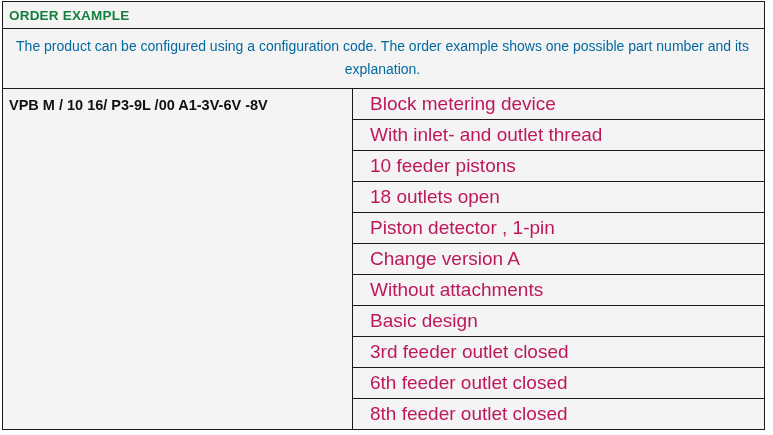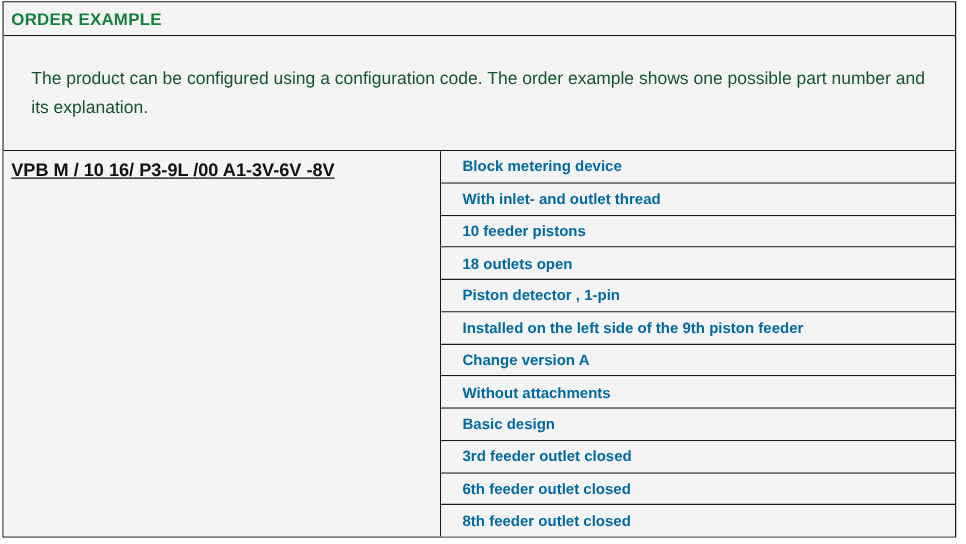--- a/index.html
+++ b/index.html
@@ -48,24 +48,25 @@
 
   
   .panel-description {
     box-sizing: border-box;
     border-bottom: 1px solid #1a1a1a;
     background: #f4f4f4;
     padding: 6px 8px 7px 6px;
     flex: 0 0 auto;
   }
   .panel-description p {
-    margin: 16px;
+    margin: 0;
     font-size: 14px;
     line-height: 23px;
-    color: #14532d;
+    color: #0369a1;
+    text-align: center;
   }
 
   
   .order-table {
     flex: 1 1 auto;
     display: flex;
     flex-direction: row;
     background: #f4f4f4;
     min-height: 0;
   }
@@ -77,21 +78,20 @@
     border-right: 1px solid #1a1a1a;
     padding: 5px 4px 0 6px;
     background: #f4f4f4;
   }
   .code-cell-text {
     font-size: 14.5px;
     font-weight: bold;
     color: #101010;
     line-height: 22px;
     white-space: nowrap;
-    text-decoration: underline;
   }
 
   .desc-column {
     flex: 1 1 auto;
     display: flex;
     flex-direction: column;
     background: #f4f4f4;
   }
   .desc-row {
     flex: 1 1 0;
@@ -99,25 +99,24 @@
     border-bottom: 1px solid #1a1a1a;
     display: flex;
     align-items: center;
     padding-left: 17px;
     background: #f4f4f4;
   }
   .desc-row:last-child {
     border-bottom: none;
   }
   .desc-row-label {
-    font-size: 12px;
-    color: #0369a1;
+    font-size: 19px;
+    color: #be185d;
     line-height: 18px;
     white-space: nowrap;
-    font-weight: bold;
   }
 </style>
 </head>
 <body>
 
 <div class="order-example-panel">
 
   <div class="panel-header">
     <span class="panel-header-title">ORDER EXAMPLE</span>
   </div>
@@ -142,23 +141,20 @@
       <div class="desc-row">
         <span class="desc-row-label">10 feeder pistons</span>
       </div>
       <div class="desc-row">
         <span class="desc-row-label">18 outlets open</span>
       </div>
       <div class="desc-row">
         <span class="desc-row-label">Piston detector , 1-pin</span>
       </div>
       <div class="desc-row">
-        <span class="desc-row-label">Installed on the left side of the 9th piston feeder</span>
-      </div>
-      <div class="desc-row">
         <span class="desc-row-label">Change version A</span>
       </div>
       <div class="desc-row">
         <span class="desc-row-label">Without attachments</span>
       </div>
       <div class="desc-row">
         <span class="desc-row-label">Basic design</span>
       </div>
       <div class="desc-row">
         <span class="desc-row-label">3rd feeder outlet closed</span>

